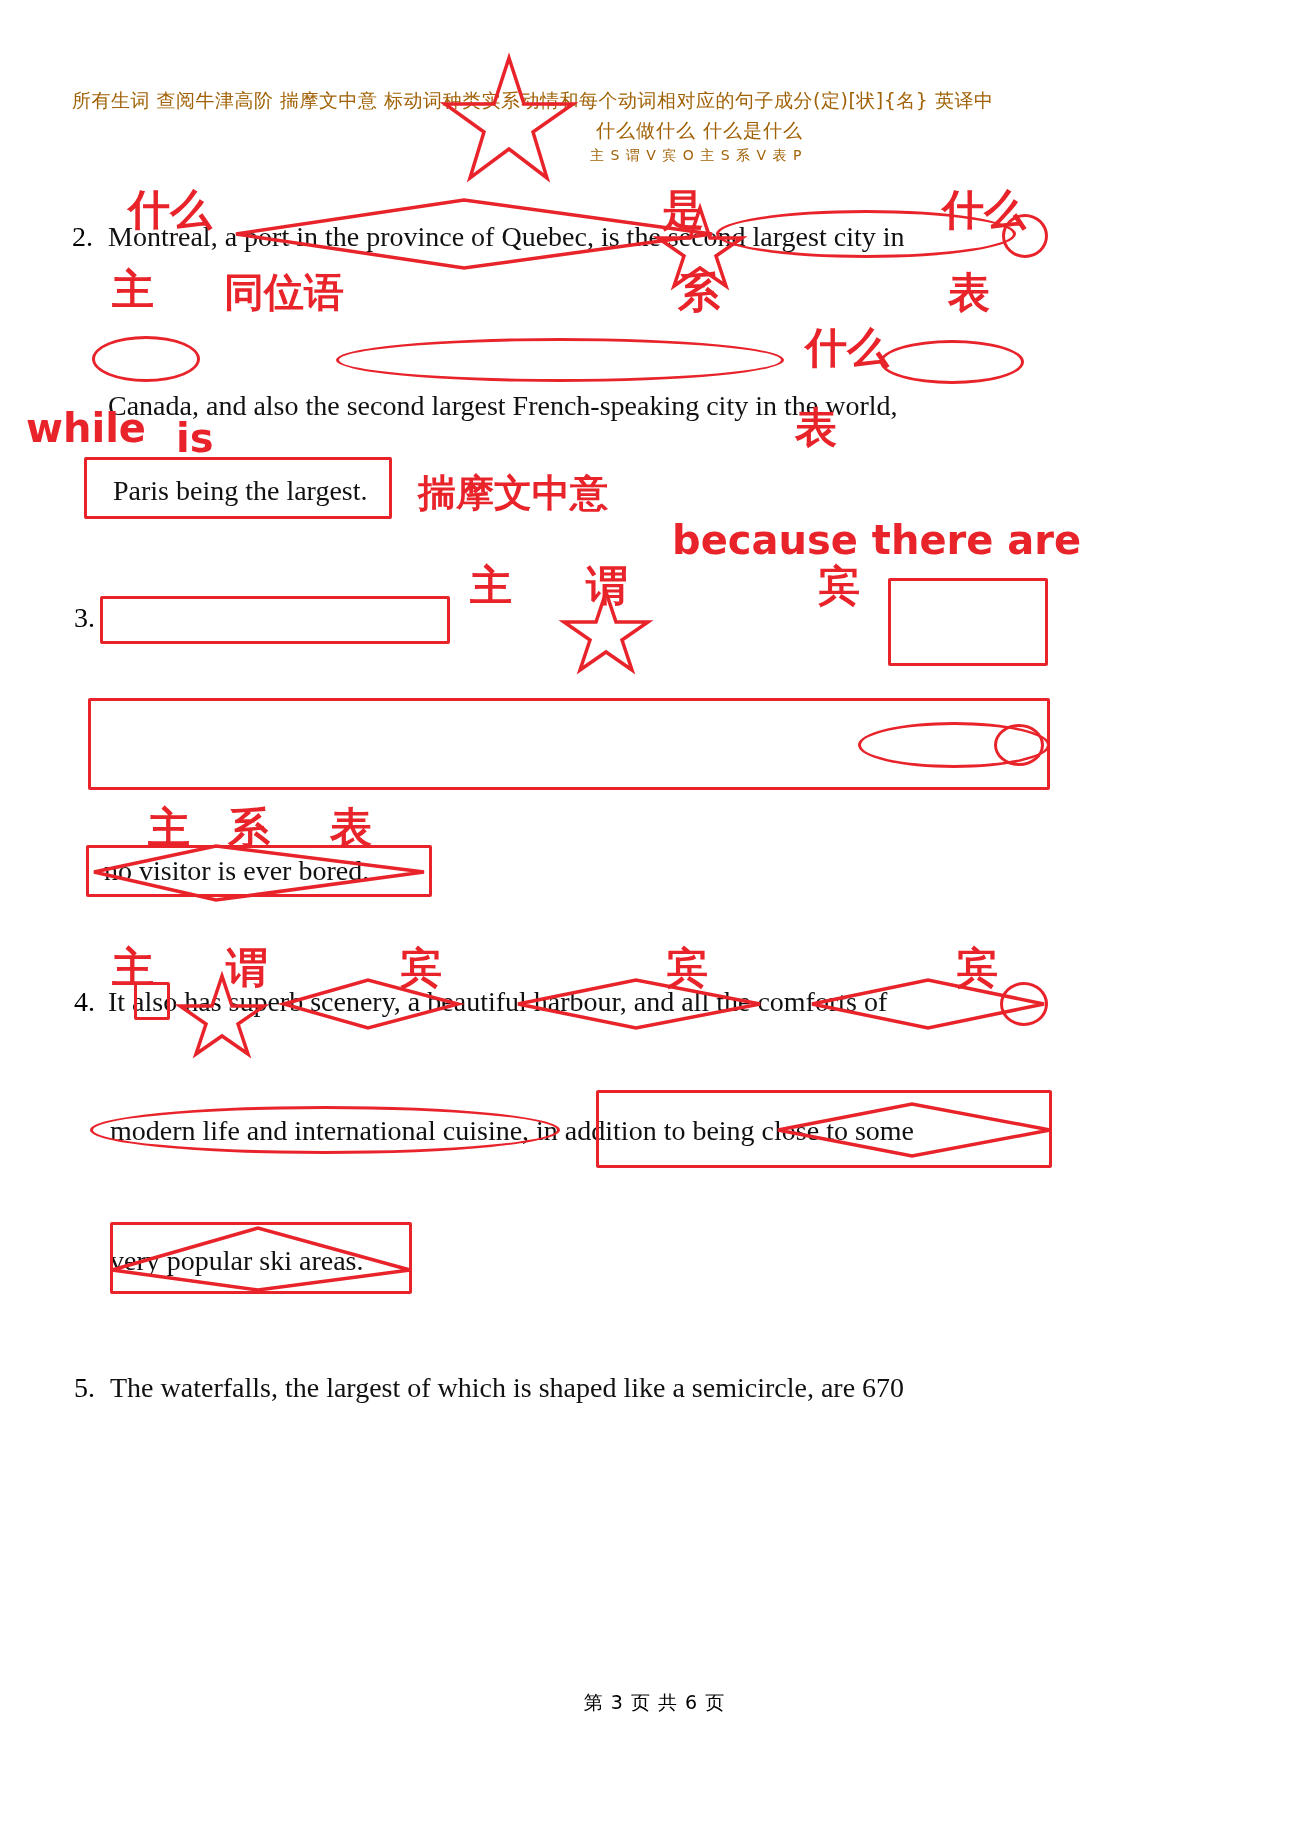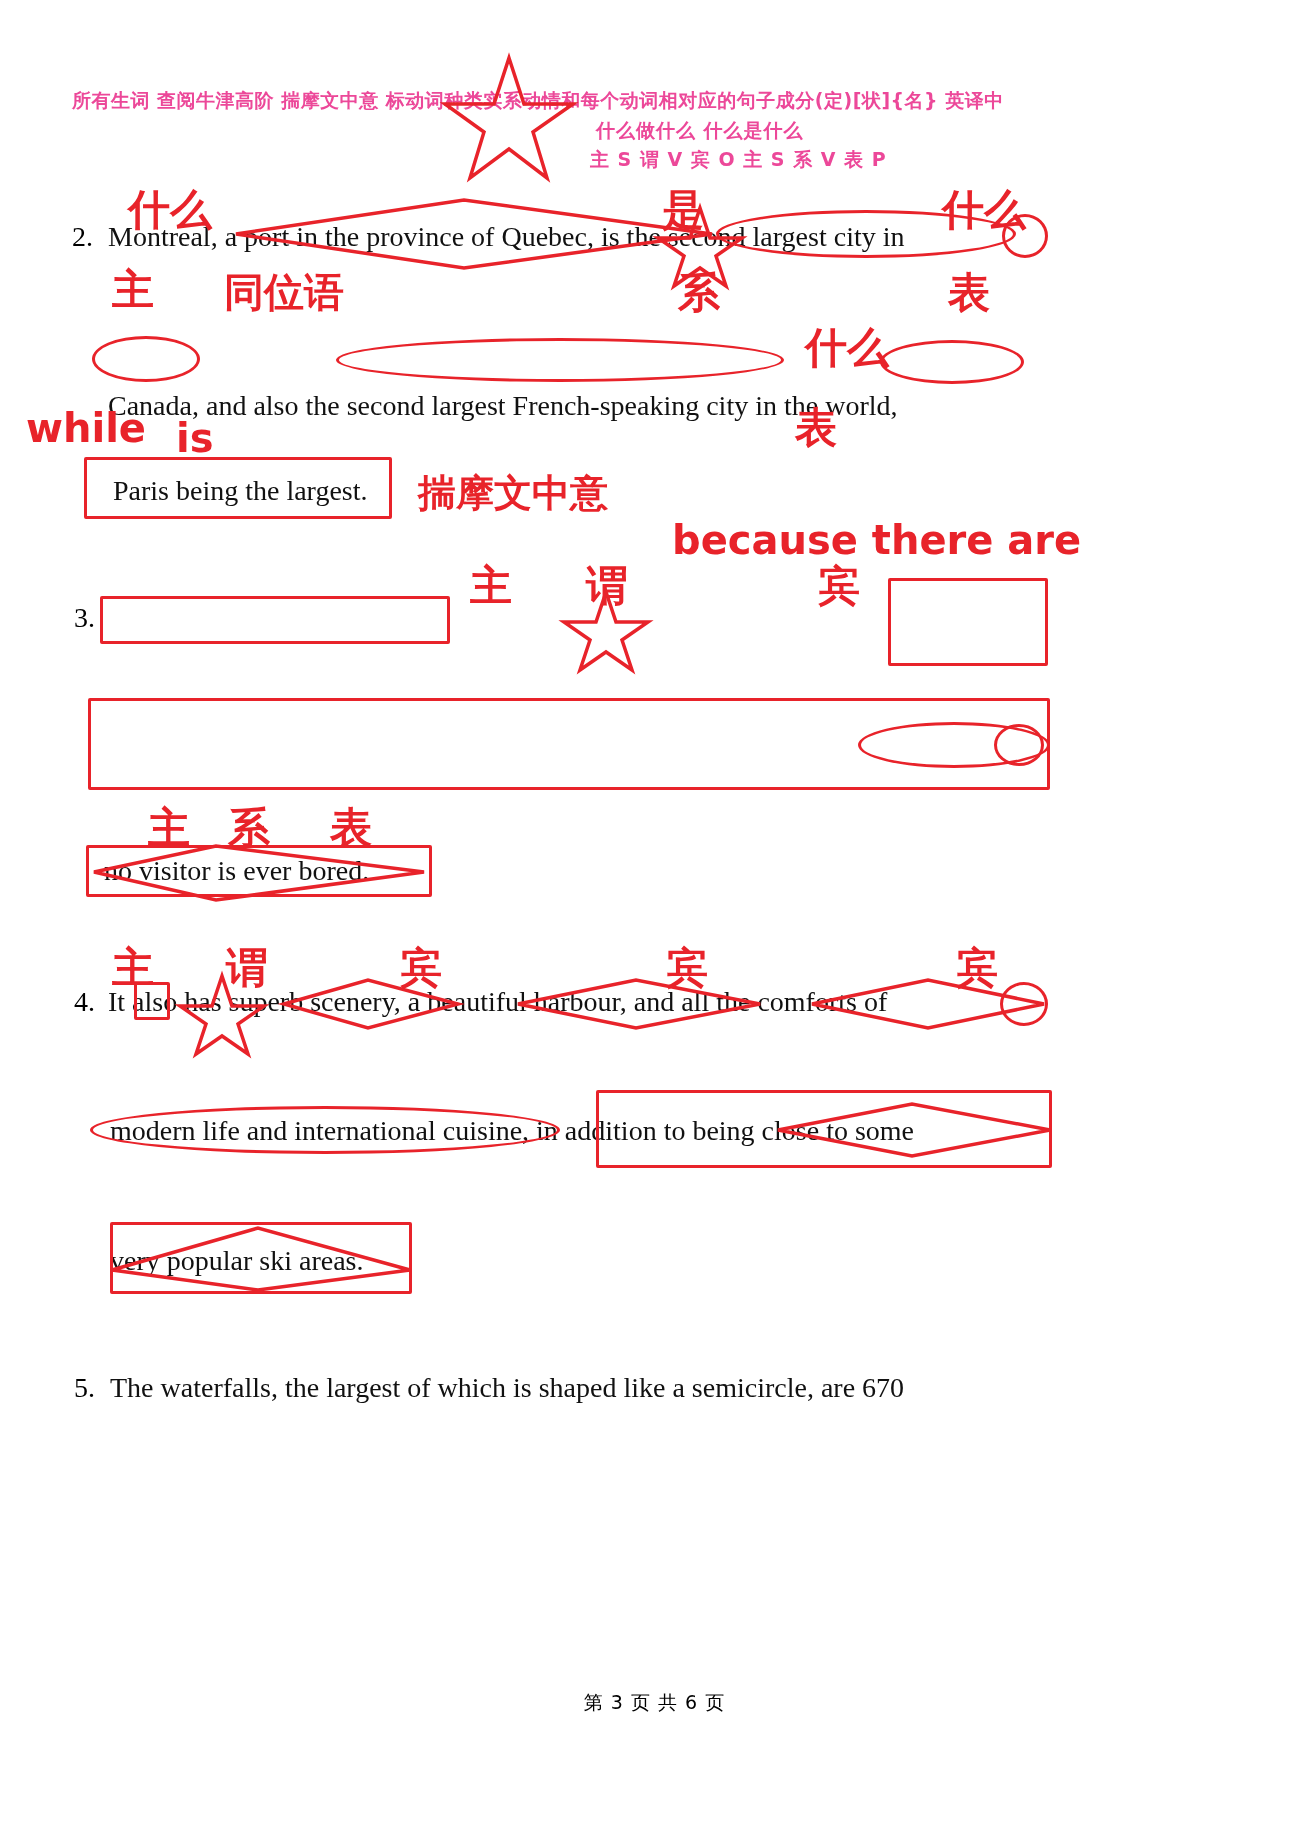--- a/index.html
+++ b/index.html
@@ -13,28 +13,28 @@
     height: 1837px;
     background: #ffffff;
     overflow: hidden;
     font-family: "Liberation Serif", serif;
     color: #000000;
   }
   
   .hdr-line {
     position: absolute;
     font-family: "DejaVu Sans", sans-serif;
-    font-weight: bold;
-    color: #ec4899;
+    font-weight: normal;
+    color: #a16207;
     white-space: nowrap;
     text-align: center;
   }
   #hdr1 { left: 72px;  top: 88px;  font-size: 19px; letter-spacing: 0.5px;}
   #hdr2 { left: 596px; top: 118px; font-size: 19px; letter-spacing: 1px;}
-  #hdr3 { left: 590px; top: 147px; font-size: 19px; letter-spacing: 1px;}
+  #hdr3 { left: 590px; top: 147px; font-size: 14px; letter-spacing: 1px;}
 
   
   .txt {
     position: absolute;
     font-family: "Liberation Serif", serif;
     font-size: 28px;
     white-space: nowrap;
     color: #111;
   }
   .num { position: absolute; font-family:"Liberation Serif", serif; font-size: 28px; }

